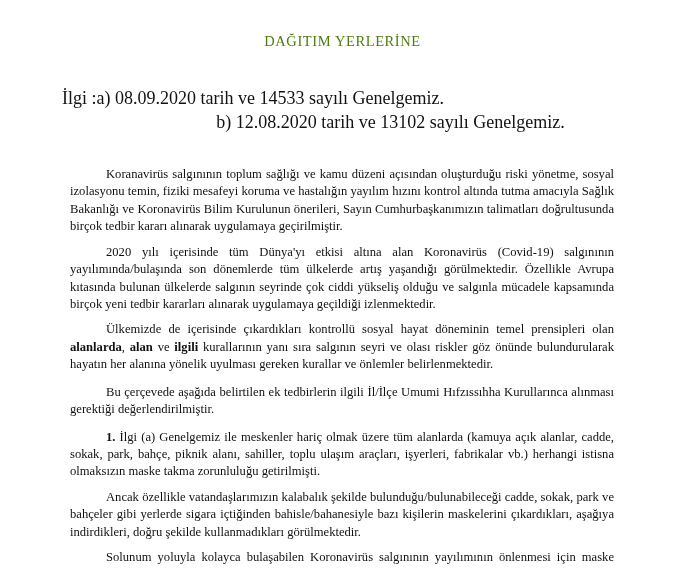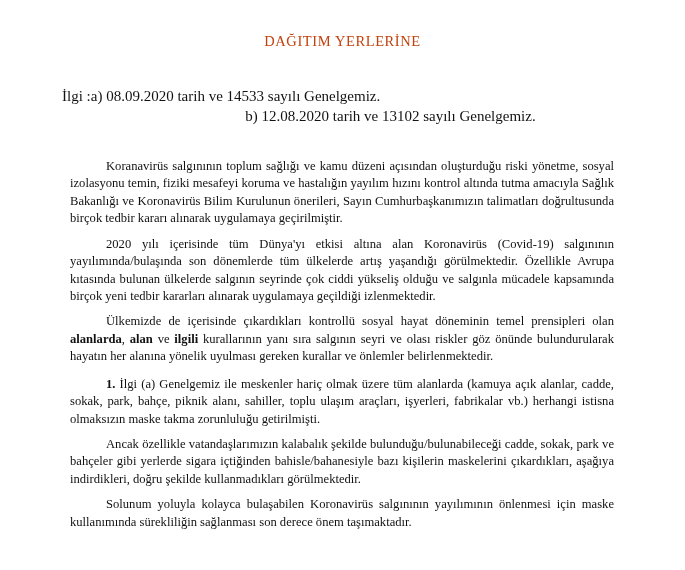--- a/index.html
+++ b/index.html
@@ -22,32 +22,32 @@
     height: 570px;
     background: #ffffff;
     box-sizing: border-box;
     padding: 0;
   }
 
   .doc-title {
     text-align: center;
     font-size: 14.5px;
     letter-spacing: 0.6px;
-    color: #c2410c;
+    color: #4d7c0f;
     margin: 0;
     padding-top: 33px;
     font-weight: 400;
     font-variant: normal;
   }
 
   .ref-block {
     margin: 0;
     padding-top: 37px;
     padding-left: 62px;
-    font-size: 15px;
+    font-size: 18px;
     line-height: 1.33;
     color: #121212;
   }
   .ref-line {
     white-space: pre;
   }
   .ref-line.second {
     padding-left: 34px;
     text-align: center;
   }
@@ -98,18 +98,19 @@
 
   <div class="ref-block">
     <div class="ref-line"><span class="ref-label">İlgi :</span><span>a) 08.09.2020 tarih ve 14533 sayılı Genelgemiz.</span></div>
     <div class="ref-line second"><span>b) 12.08.2020 tarih ve 13102 sayılı Genelgemiz.</span></div>
   </div>
 
   <div class="body-block">
     <p class="para">Koranavirüs salgınının toplum sağlığı ve kamu düzeni açısından oluşturduğu riski yönetme, sosyal izolasyonu temin, fiziki mesafeyi koruma ve hastalığın yayılım hızını kontrol altında tutma amacıyla Sağlık Bakanlığı ve Koronavirüs Bilim Kurulunun önerileri, Sayın Cumhurbaşkanımızın talimatları doğrultusunda birçok tedbir kararı alınarak uygulamaya geçirilmiştir.</p>
     <p class="para">2020 yılı içerisinde tüm Dünya'yı etkisi altına alan Koronavirüs (Covid-19) salgınının yayılımında/bulaşında son dönemlerde tüm ülkelerde artış yaşandığı görülmektedir. Özellikle Avrupa kıtasında bulunan ülkelerde salgının seyrinde çok ciddi yükseliş olduğu ve salgınla mücadele kapsamında birçok yeni tedbir kararları alınarak uygulamaya geçildiği izlenmektedir.</p>
     <p class="para"><span>Ülkemizde de içerisinde çıkardıkları kontrollü sosyal hayat döneminin temel prensipleri olan </span><b>alanlarda</b><span>, </span><b>alan</b><span> ve </span><b>ilgili</b><span> kurallarının yanı sıra salgının seyri ve olası riskler göz önünde bulundurularak hayatın her alanına yönelik uyulması gereken kurallar ve önlemler belirlenmektedir.</span></p>
+    <p class="para gap-before">Bu çerçevede aşağıda belirtilen ek tedbirlerin ilgili İl/İlçe Umumi Hıfzıssıhha Kurullarınca alınması gerektiği değerlendirilmiştir.</p>
     <p class="para gap-before"><b>1.</b><span> İlgi (a) Genelgemiz ile meskenler hariç olmak üzere tüm alanlarda (kamuya açık alanlar, cadde, sokak, park, bahçe, piknik alanı, sahiller, toplu ulaşım araçları, işyerleri, fabrikalar vb.) herhangi istisna olmaksızın maske takma zorunluluğu getirilmişti.</span></p>
     <p class="para">Ancak özellikle vatandaşlarımızın kalabalık şekilde bulunduğu/bulunabileceği cadde, sokak, park ve bahçeler gibi yerlerde sigara içtiğinden bahisle/bahanesiyle bazı kişilerin maskelerini çıkardıkları, aşağıya indirdikleri, doğru şekilde kullanmadıkları görülmektedir.</p>
     <p class="para">Solunum yoluyla kolayca bulaşabilen Koronavirüs salgınının yayılımının önlenmesi için maske kullanımında sürekliliğin sağlanması son derece önem taşımaktadır.</p>
   </div>
 
 </div>
 
 </body></html>

